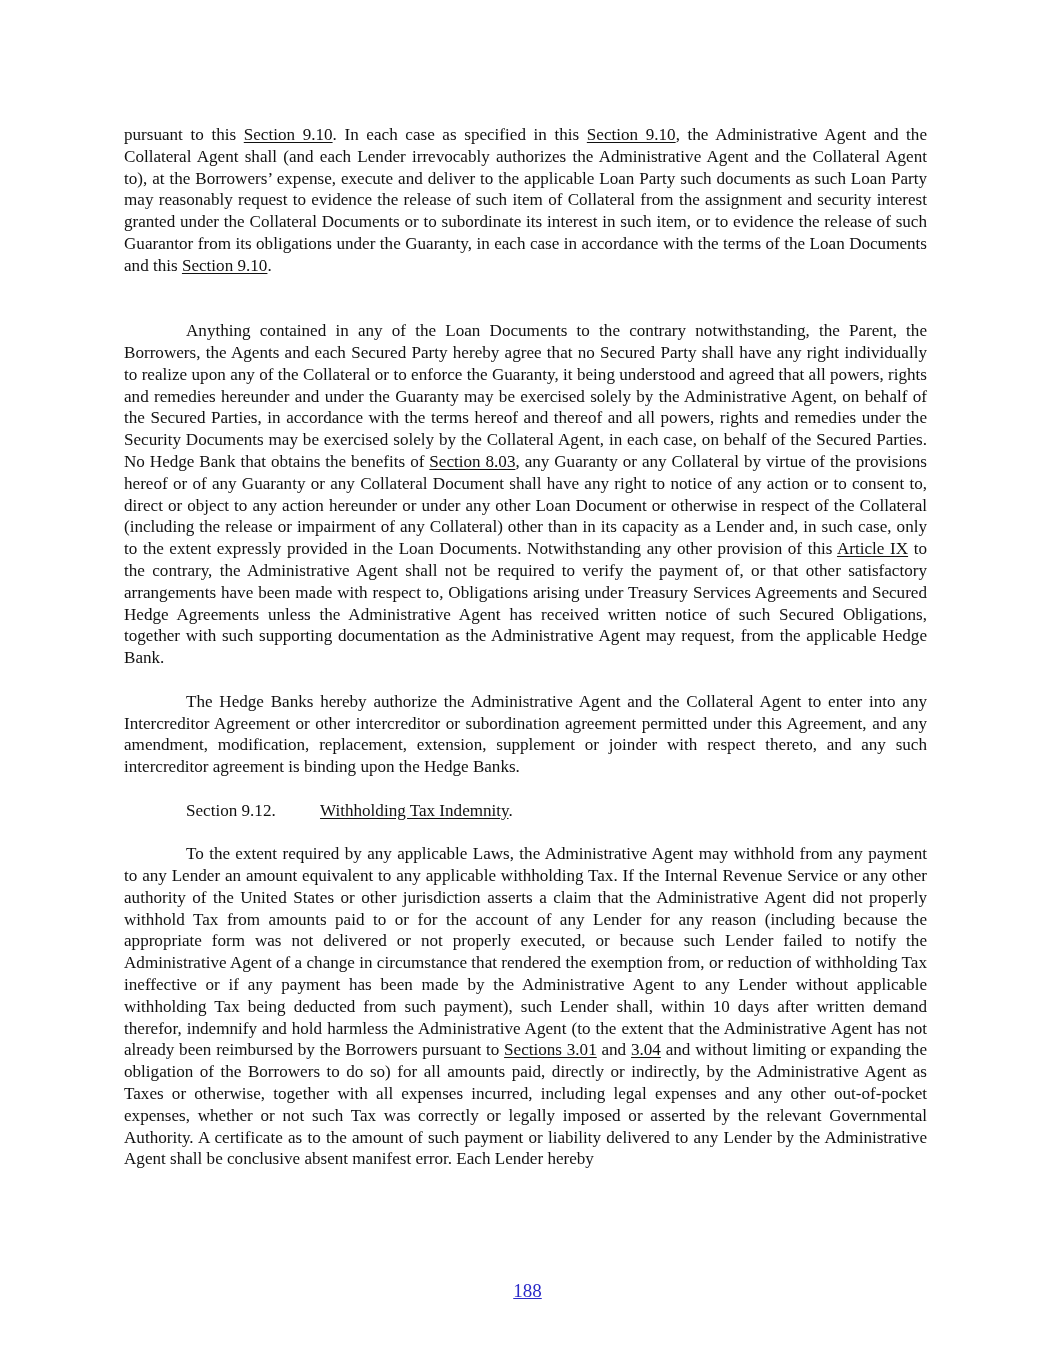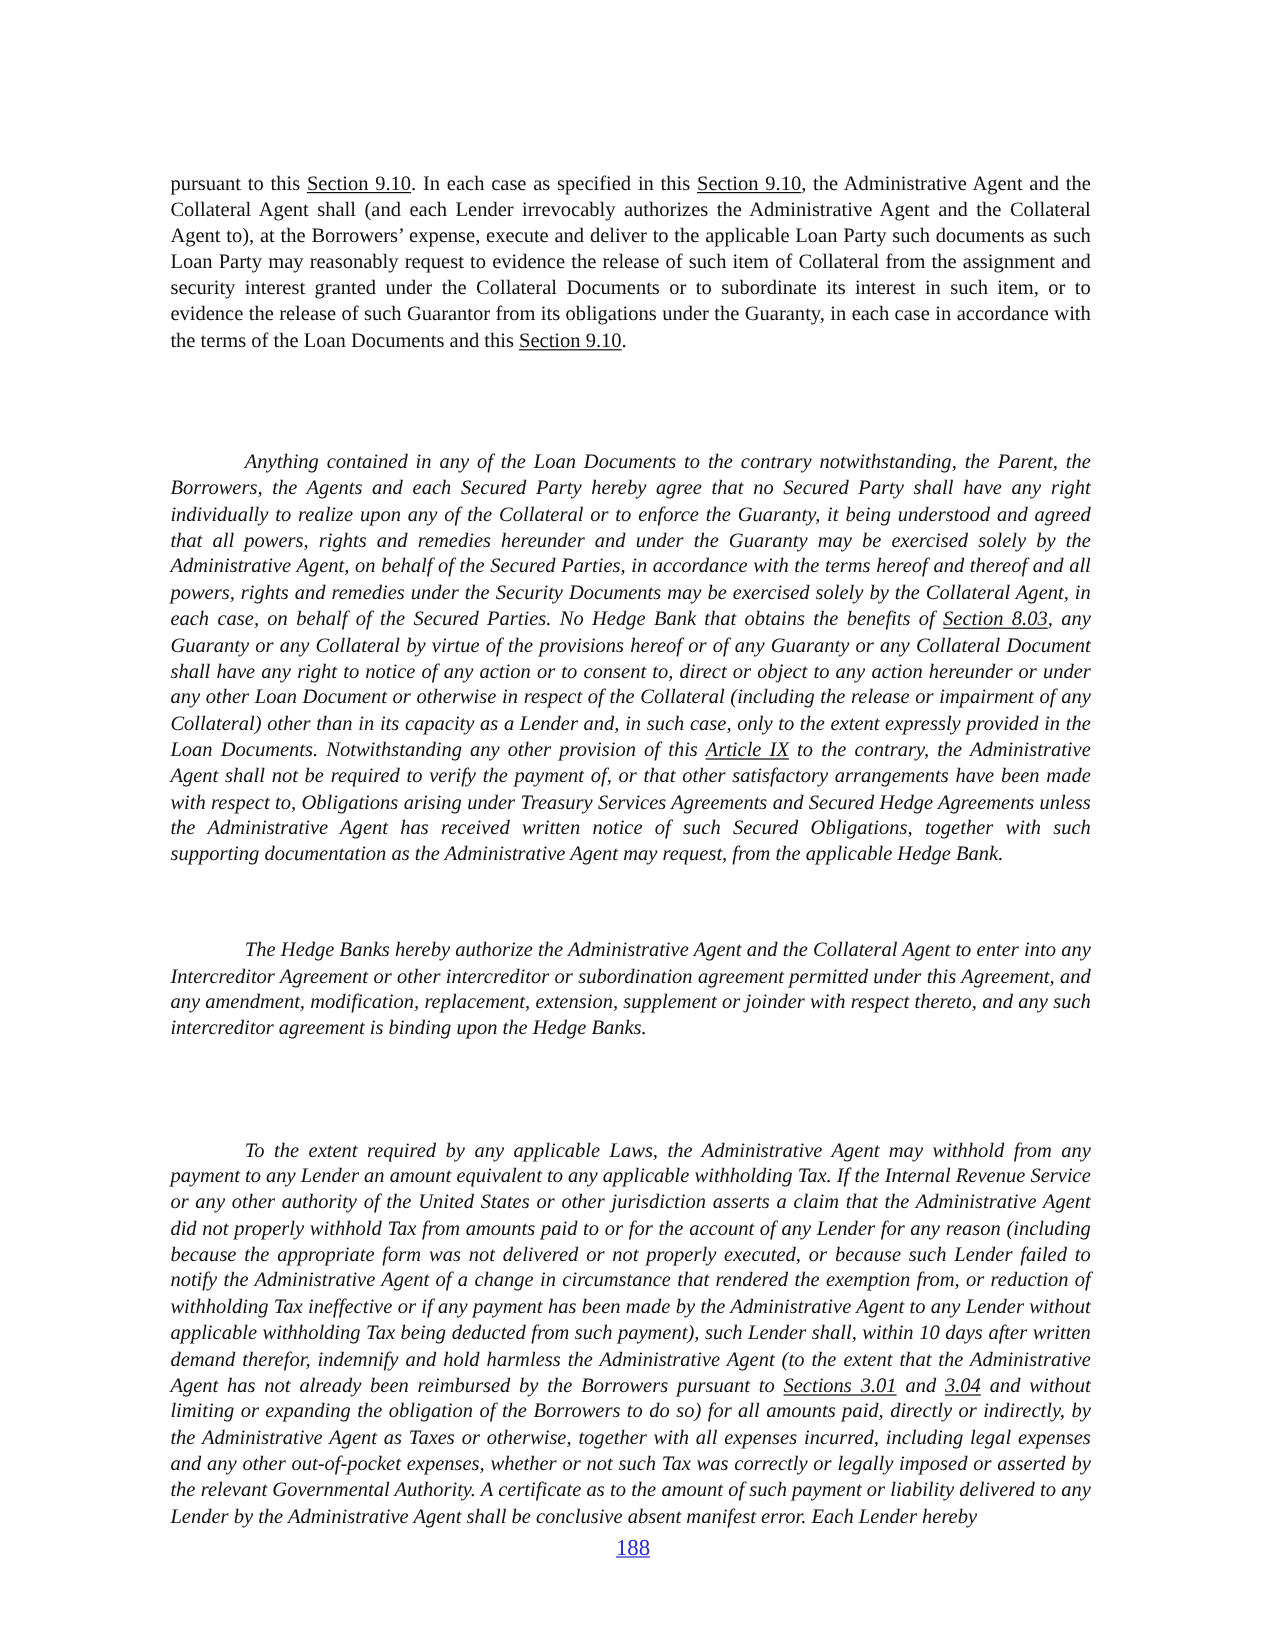--- a/index.html
+++ b/index.html
@@ -2,22 +2,22 @@
 <html><head>
 <meta charset="utf-8">
 <style>
   html, body { margin: 0; padding: 0; background: #ffffff; }
   body { width: 1055px; height: 1365px; position: relative; overflow: hidden; }
   .page {
     position: absolute; left: 124px; top: 124px; width: 803px;
     font-family: "Liberation Serif", "DejaVu Serif", serif;
     font-size: 17.1px; line-height: 21.8px; color: #111111;
   }
-  p { margin: 18px; text-align: justify; }
-  .indent { text-indent: 62px; font-style: italic; }
+  p { margin: 0; text-align: justify; }
+  .indent { text-indent: 62px; }
   .gap { height: 21.8px; }
   .heading { margin: 0; padding-left: 62px; white-space: pre; }
   .heading .num { display: inline-block; width: 134px; }
   u { text-decoration: underline; text-underline-offset: 2px; }
   .page-num {
     position: absolute; left: 0; right: 0; top: 1280px; text-align: center;
     font-family: "Liberation Serif", "DejaVu Serif", serif; font-size: 19px;
   }
   .page-num a { color: #2a2ac8; text-decoration: underline; }
 </style>
@@ -25,19 +25,20 @@
 <body>
 
 <div class="page">
   <p><span>pursuant to this </span><u>Section 9.10</u><span>.  In each case as specified in this </span><u>Section 9.10</u><span>, the Administrative Agent and the Collateral Agent shall (and each Lender irrevocably authorizes the Administrative Agent and the Collateral Agent to), at the Borrowers’ expense, execute and deliver to the applicable Loan Party such documents as such Loan Party may reasonably request to evidence the release of such item of Collateral from the assignment and security interest granted under the Collateral Documents or to subordinate its interest in such item, or to evidence the release of such Guarantor from its obligations under the Guaranty, in each case in accordance with the terms of the Loan Documents and this </span><u>Section 9.10</u><span>.</span></p>
   <div class="gap"></div>
   <div class="gap"></div>
   <p class="indent"><span>Anything contained in any of the Loan Documents to the contrary notwithstanding, the Parent, the Borrowers, the Agents and each Secured Party hereby agree that no Secured Party shall have any right individually to realize upon any of the Collateral or to enforce the Guaranty, it being understood and agreed that all powers, rights and remedies hereunder and under the Guaranty may be exercised solely by the Administrative Agent, on behalf of the Secured Parties, in accordance with the terms hereof and thereof and all powers, rights and remedies under the Security Documents may be exercised solely by the Collateral Agent, in each case, on behalf of the Secured Parties.  No Hedge Bank that obtains the benefits of </span><u>Section 8.03</u><span>, any Guaranty or any Collateral by virtue of the provisions hereof or of any Guaranty or any Collateral Document shall have any right to notice of any action or to consent to, direct or object to any action hereunder or under any other Loan Document or otherwise in respect of the Collateral (including the release or impairment of any Collateral) other than in its capacity as a Lender and, in such case, only to the extent expressly provided in the Loan Documents.  Notwithstanding any other provision of this </span><u>Article IX</u><span> to the contrary, the Administrative Agent shall not be required to verify the payment of, or that other satisfactory arrangements have been made with respect to, Obligations arising under Treasury Services Agreements and Secured Hedge Agreements unless the Administrative Agent has received written notice of such Secured Obligations, together with such supporting documentation as the Administrative Agent may request, from the applicable Hedge Bank.</span></p>
   <div class="gap"></div>
   <p class="indent">The Hedge Banks hereby authorize the Administrative Agent and the Collateral Agent to enter into any Intercreditor Agreement or other intercreditor or subordination agreement permitted under this Agreement, and any amendment, modification, replacement, extension, supplement or joinder with respect thereto, and any such intercreditor agreement is binding upon the Hedge Banks.</p>
   <div class="gap"></div>
+  <p class="heading"><span class="num">Section 9.12.</span><u>Withholding Tax Indemnity</u><span>.</span></p>
   <div class="gap"></div>
   <p class="indent"><span>To the extent required by any applicable Laws, the Administrative Agent may withhold from any payment to any Lender an amount equivalent to any applicable withholding Tax.  If the Internal Revenue Service or any other authority of the United States or other jurisdiction asserts a claim that the Administrative Agent did not properly withhold Tax from amounts paid to or for the account of any Lender for any reason (including because the appropriate form was not delivered or not properly executed, or because such Lender failed to notify the Administrative Agent of a change in circumstance that rendered the exemption from, or reduction of withholding Tax ineffective or if any payment has been made by the Administrative Agent to any Lender without applicable withholding Tax being deducted from such payment), such Lender shall, within 10 days after written demand therefor, indemnify and hold harmless the Administrative Agent (to the extent that the Administrative Agent has not already been reimbursed by the Borrowers pursuant to </span><u>Sections 3.01</u><span> and </span><u>3.04</u><span> and without limiting or expanding the obligation of the Borrowers to do so) for all amounts paid, directly or indirectly, by the Administrative Agent as Taxes or otherwise, together with all expenses incurred, including legal expenses and any other out-of-pocket expenses, whether or not such Tax was correctly or legally imposed or asserted by the relevant Governmental Authority.  A certificate as to the amount of such payment or liability delivered to any Lender by the Administrative Agent shall be conclusive absent manifest error.  Each Lender hereby</span></p>
 </div>
 
 <div class="page-num">
   <a style="color: rgb(42, 42, 200);">188</a>
 </div>
 
 </body></html>

